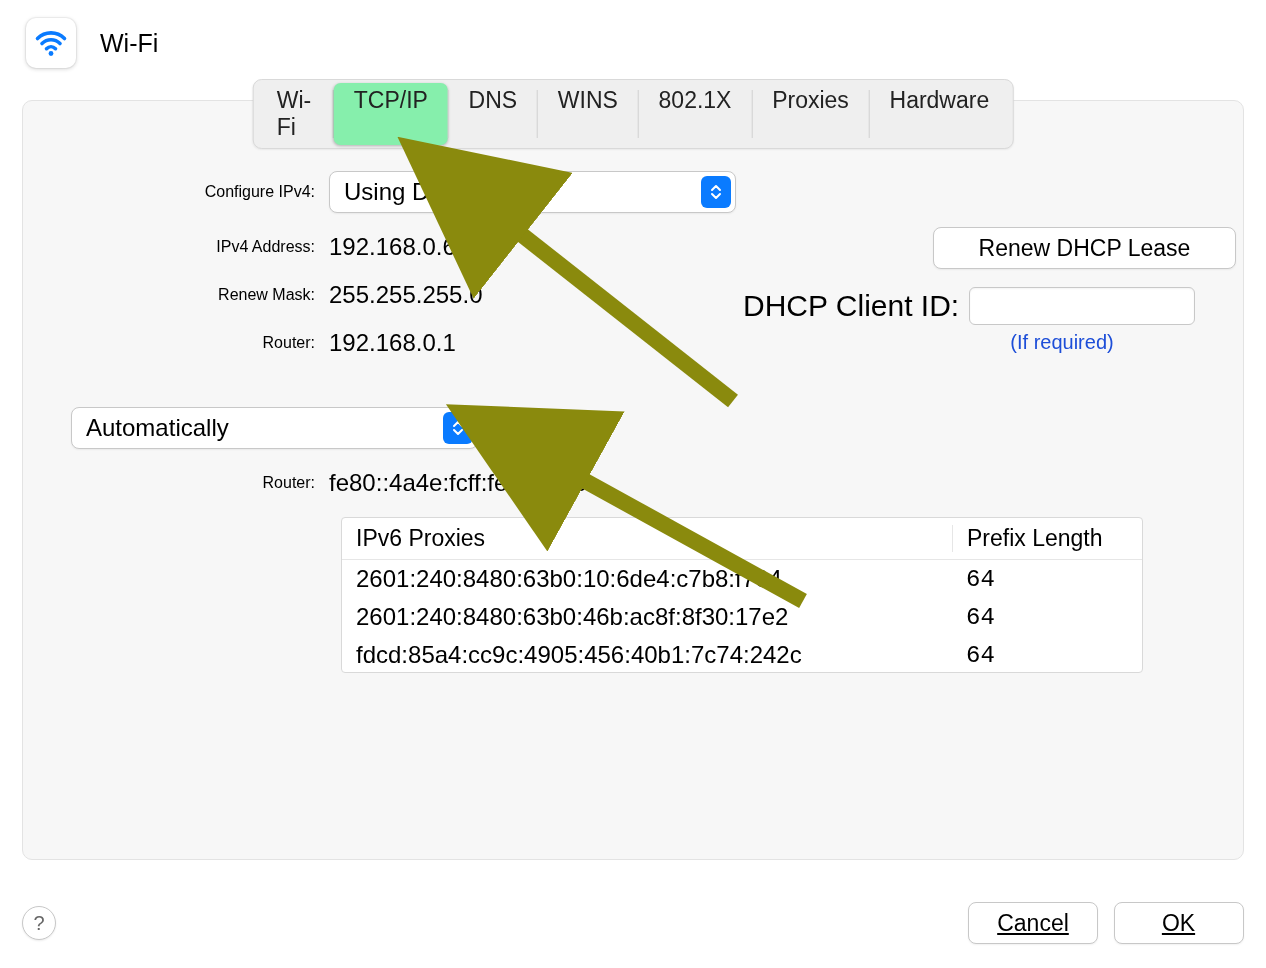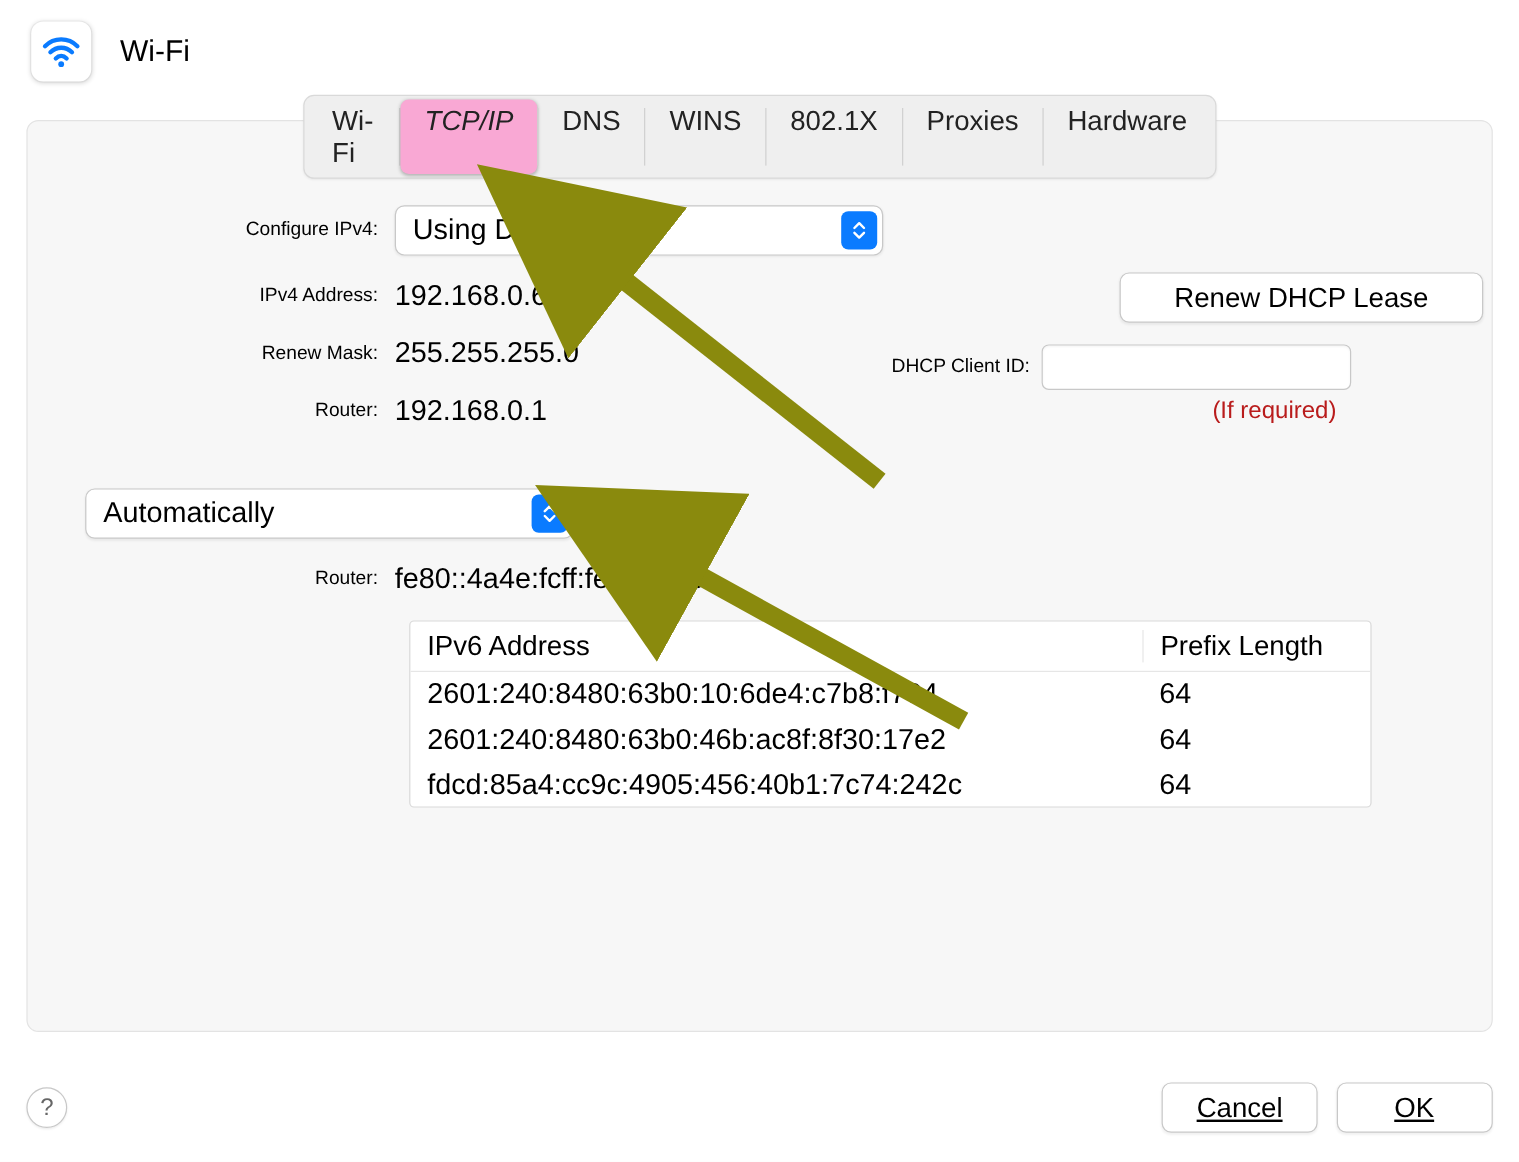--- a/index.html
+++ b/index.html
@@ -47,23 +47,22 @@
     box-shadow: 0 1px 2px rgba(0,0,0,0.06);
   }
   .tab {
     padding: 4px 20px;
     font-size: 23px;
     color: #222;
     border-radius: 7px;
     cursor: default;
   }
   .tab.active {
-    background: #f9a8d4;
+    background: #86efac;
     box-shadow: 0 1px 3px rgba(0,0,0,0.25);
-    font-style: italic;
   }
   .tab-sep {
     width: 1px; margin: 7px 0;
     background: #d0d0d0;
   }
 
   
   .form {
     position: absolute;
     top: 70px; left: 0; right: 0;
@@ -113,29 +112,29 @@
     font-size: 23px;
     line-height: 40px;
     text-align: center;
     cursor: default;
   }
   .dhcp-id-row {
     margin-top: 18px;
     display: flex; align-items: center;
     gap: 10px;
   }
-  .dhcp-id-row .dlab { font-size: 16px; white-space: nowrap; text-align: center; }
+  .dhcp-id-row .dlab { font-size: 30px; white-space: nowrap; text-align: center; }
   .text-input {
     width: 258px; height: 38px;
     background: #fff;
     border: 1px solid #c8c8c8;
     border-radius: 6px;
     box-shadow: inset 0 1px 2px rgba(0,0,0,0.05);
   }
-  .hint { margin-top: 6px; font-size: 20px; color: #b91c1c; text-align: center; }
+  .hint { margin-top: 6px; font-size: 20px; color: #1d4ed8; text-align: center; }
 
   
   .ipv6-table {
     margin-top: 4px;
     margin-left: 270px;
     width: 802px;
     height: 156px;
     background: #fff;
     border: 1px solid #d9d9d9;
     border-radius: 4px;
@@ -143,21 +142,21 @@
   }
   .ipv6-table .thead {
     display: flex; height: 42px; align-items: center;
     border-bottom: 1px solid #e6e6e6;
     font-size: 23px;
   }
   .ipv6-table .c1 { flex: 1; padding-left: 14px; }
   .ipv6-table .c2 { width: 190px; padding-left: 14px; border-left: 1px solid #e6e6e6; }
   .ipv6-table .tbody { height: 114px; overflow: hidden; }
   .ipv6-table .trow { display: flex; height: 38px; align-items: center; font-size: 24px; }
-  .ipv6-table .c2b { width: 190px; padding-left: 14px; }
+  .ipv6-table .c2b { width: 190px; padding-left: 14px; font-family: Liberation Mono, monospace; }
 
   
   .arrow-svg {
     position: absolute; left: 0; top: 0;
     width: 100%; height: 100%;
     pointer-events: none;
   }
 
   
   .footer {
@@ -265,21 +264,21 @@
         </div>
       </div>
 
       <div class="row">
         <div class="lab">Router:</div>
         <div class="val">fe80::4a4e:fcff:feb4:40fc</div>
       </div>
 
       <div class="ipv6-table">
         <div class="thead">
-          <div class="c1">IPv6 Address</div>
+          <div class="c1">IPv6 Proxies</div>
           <div class="c2">Prefix Length</div>
         </div>
         <div class="tbody">
           <div class="trow">
             <div class="c1">2601:240:8480:63b0:10:6de4:c7b8:f704</div>
             <div class="c2b">64</div>
           </div>
           <div class="trow">
             <div class="c1">2601:240:8480:63b0:46b:ac8f:8f30:17e2</div>
             <div class="c2b">64</div>

